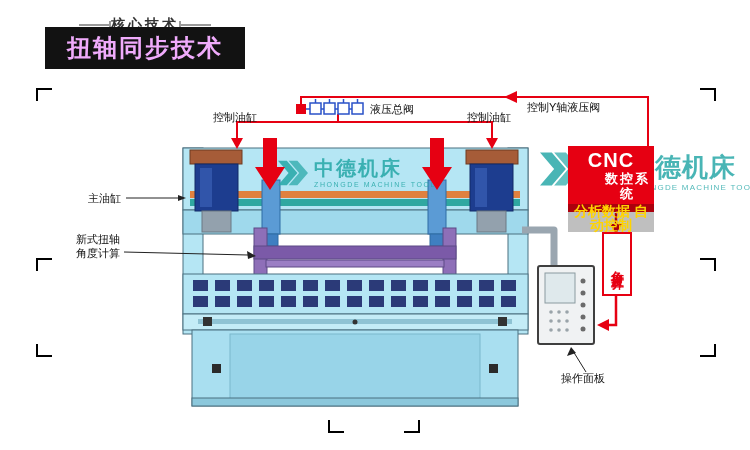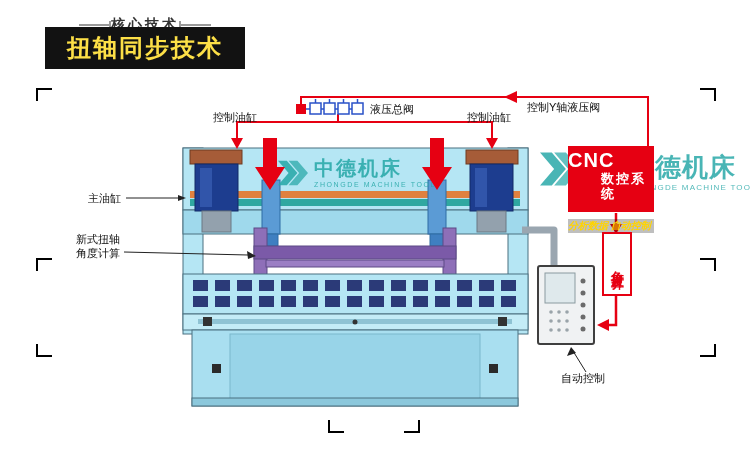--- a/index.html
+++ b/index.html
@@ -5,33 +5,33 @@
   html,body{margin:0;padding:0;background:#fff;}
   .stage{position:relative;width:750px;height:450px;background:#ffffff;overflow:hidden;
          font-family:"Liberation Sans",sans-serif;}
   .abs{position:absolute;}
 
   
   .kicker{left:45px;top:6px;width:200px;display:flex;align-items:center;justify-content:center;margin-top:10px;}
   .kicker .txt{font-size:14px;font-weight:bold;color:#333;letter-spacing:3px;}
   .kicker .ln{width:30px;height:2px;background:#9a9a9a;}
   .kicker .tick{width:2px;height:9px;background:#9a9a9a;}
-  .title-black{left:45px;top:27px;width:200px;height:42px;background:#121212;color:#fde047;
+  .title-black{left:45px;top:27px;width:200px;height:42px;background:#121212;color:#f0abfc;
                display:flex;align-items:center;justify-content:center;font-size:24px;font-weight:bold;letter-spacing:2px;}
   .title-red{left:250px;top:27px;height:42px;display:flex;align-items:center;
              font-size:28px;font-weight:bold;color:#e60012;letter-spacing:1px;white-space:nowrap;}
 
   
   .label{font-size:11px;color:#111;white-space:nowrap;line-height:14px;}
 
   
-  .cnc{left:568px;top:146px;width:86px;height:66px;background:#e60012;color:#fff;text-align:left;z-index:6;}
+  .cnc{left:568px;top:146px;width:86px;height:66px;background:#e60012;color:#fff;text-align:center;z-index:6;}
   .cnc .t{font-size:20px;font-weight:bold;line-height:22px;margin-top:3px;letter-spacing:1px;}
   .cnc .s{font-size:13px;font-weight:bold;line-height:15px;letter-spacing:2px;padding-left:33px;}
-  .cnc .c{margin-top:18px;background:rgba(0,0,0,.25);color:#ffd400;font-size:10px;line-height:14px;font-weight:bold;font-style:italic;}
+  .cnc .c{margin-top:3px;background:rgba(0,0,0,.25);color:#ffd400;font-size:14px;line-height:14px;font-weight:bold;}
 
   
   .angle{left:602px;top:232px;width:26px;height:60px;background:#fff;border:2px solid #e60012;color:#e60012;
          font-weight:bold;font-size:13px;writing-mode:vertical-rl;text-orientation:upright;
          display:flex;align-items:center;justify-content:center;letter-spacing:2px;z-index:6;}
 
   
   .wm{display:flex;align-items:center;gap:6px;color:#2aa9a9;opacity:.88;z-index:2;}
   .wm .col{display:flex;flex-direction:column;line-height:1;}
   .wm .cn{font-size:20px;font-weight:bold;letter-spacing:2px;}
@@ -221,21 +221,21 @@
 
   <div class="abs label z4" style="left:213px;top:110px;">控制油缸</div>
   <div class="abs label z4" style="left:370px;top:102px;">液压总阀</div>
   <div class="abs label z4" style="left:467px;top:110px;">控制油缸</div>
   <div class="abs label z4" style="left:527px;top:100px;">控制Y轴液压阀</div>
   <div class="abs label z4" style="left:88px;top:191px;">主油缸</div>
   <div class="abs label z4" style="left:76px;top:232px;">
     <div>新式扭轴</div>
     <div>角度计算</div>
   </div>
-  <div class="abs label z4" style="left:561px;top:371px;">自动控制</div>
+  <div class="abs label z4" style="left:561px;top:371px;">操作面板</div>
 
   <div class="abs cnc">
     <div class="t">CNC</div>
     <div class="s">数控系统</div>
     <div class="c">分析数据 自动控制</div>
   </div>
 
   <div class="abs angle">角度计算</div>
 
   <div class="abs mark m-tl" style="left:36px;top:88px;"></div>

